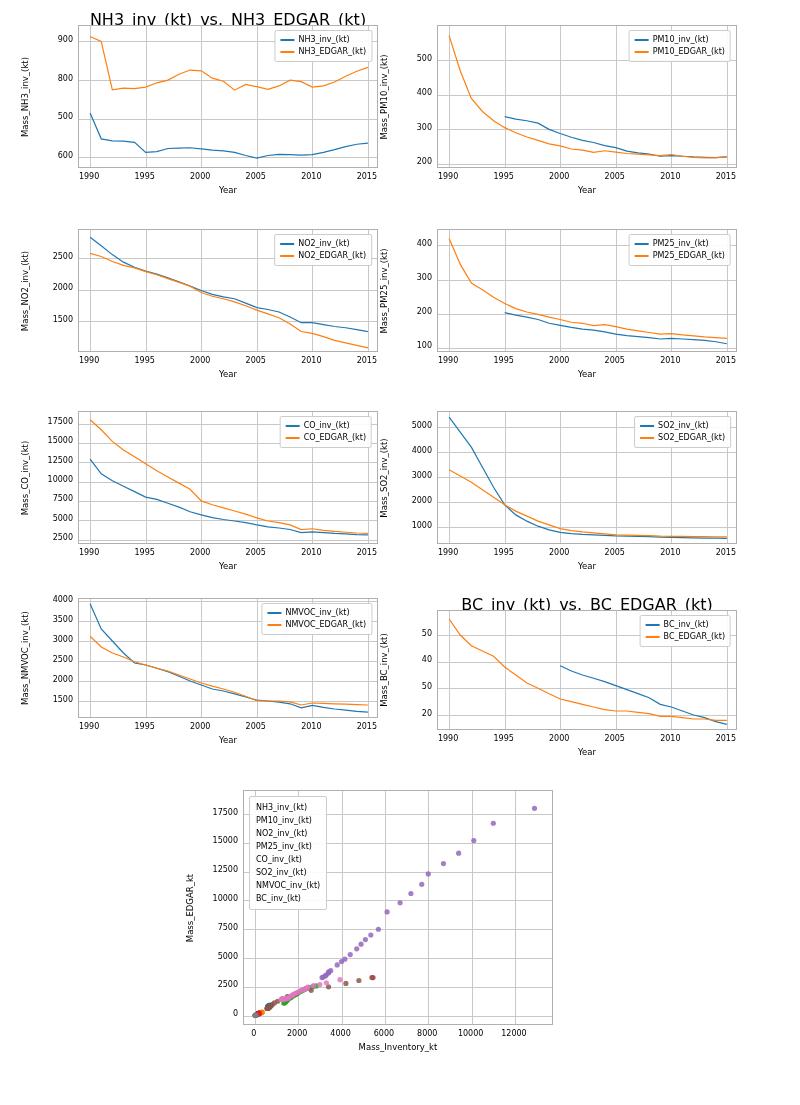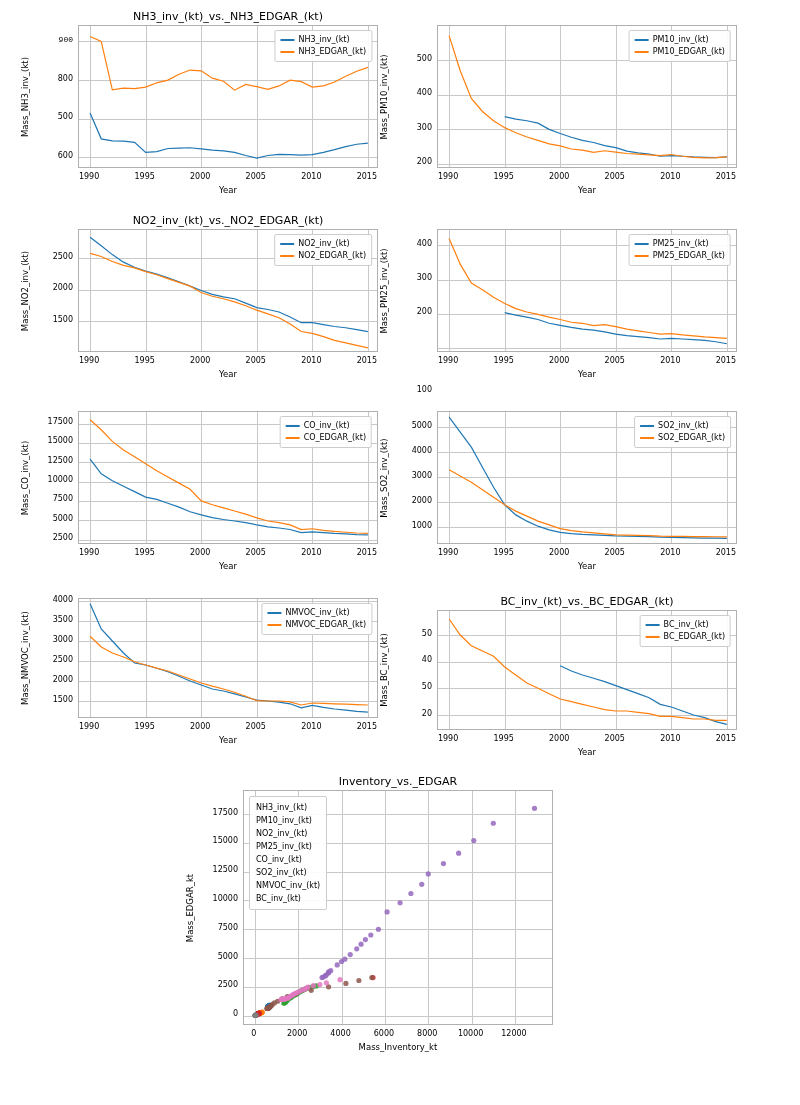--- a/index.html
+++ b/index.html
@@ -1,19 +1,19 @@
 <!DOCTYPE html>
 <html><head>
 <meta charset="utf-8">
 <style>
   html,body{margin:0;padding:0;background:#ffffff;}
   body{width:800px;height:1105px;font-family:"DejaVu Sans", sans-serif;color:#000;}
   .page{position:relative;width:800px;height:1105px;}
   .panel{position:absolute;}
-  .title{font-size:11px;text-align:center;color:#000;margin:0 0 2px 0;white-space:nowrap;}
+  .title{font-size:16px;text-align:center;color:#000;margin:0 0 2px 0;white-space:nowrap;}
   .axes{position:absolute;border:1px solid #b0b0b0;background:#fff;box-sizing:border-box;}
   .grid-line{position:absolute;background:#c8c8c8;}
   .grid-line.h{height:1px;left:0;right:0;}
   .grid-line.v{width:1px;top:0;bottom:0;}
   .ylabel{position:absolute;font-size:8.5px;transform-origin:0 0;transform:rotate(-90deg);white-space:nowrap;color:#000;}
   .xlabel{position:absolute;font-size:8.5px;white-space:nowrap;color:#000;text-align:center;}
   .ytick{position:absolute;font-size:8px;color:#000;text-align:right;white-space:nowrap;}
   .xtick{position:absolute;font-size:8px;color:#000;text-align:center;white-space:nowrap;}
   .legend{position:absolute;border:1px solid #cccccc;background:rgba(255,255,255,0.9);
           border-radius:2px;padding:3px 5px;font-size:8px;line-height:12px;}
@@ -42,21 +42,21 @@
         <div class="grid-line v" style="left: 233px; background: rgb(200, 200, 200);"></div>
         <div class="grid-line v" style="left: 289px; background: rgb(200, 200, 200);"></div>
         <svg width="300" height="143">
           <path d="M11.11 86.96 L22.22 112.85 L33.33 114.79 L44.44 115.17 L55.56 116.33 L66.67 126.38 L77.78 125.61 L88.89 122.52 L100.00 122.13 L111.11 121.74 L122.22 122.90 L133.33 124.06 L144.44 124.84 L155.56 126.38 L166.67 129.47 L177.78 132.18 L188.89 129.47 L200.00 128.31 L211.11 128.70 L222.22 129.09 L233.33 128.70 L244.44 126.38 L255.56 123.68 L266.67 120.58 L277.78 118.26 L288.89 117.11" fill="none" stroke="#1f77b4" stroke-width="1.2"></path>
           <path d="M11.11 10.44 L22.22 15.46 L33.33 63.77 L44.44 62.22 L55.56 62.61 L66.67 61.06 L77.78 56.81 L88.89 54.11 L100.00 48.31 L111.11 44.06 L122.22 44.83 L133.33 52.18 L144.44 55.27 L155.56 64.16 L166.67 58.36 L177.78 60.68 L188.89 63.38 L200.00 59.91 L211.11 54.11 L222.22 55.65 L233.33 61.06 L244.44 59.91 L255.56 56.04 L266.67 50.24 L277.78 45.22 L288.89 41.35" fill="none" stroke="#ff7f0e" stroke-width="1.2"></path>
         </svg>
       </div>
       <div class="ytick" style="left: 30px; width: 43px; top: 150.905px;">600</div>
       <div class="ytick" style="left: 30px; width: 43px; top: 112.257px;">500</div>
       <div class="ytick" style="left: 30px; width: 43px; top: 73.6081px;">800</div>
-      <div class="ytick" style="left: 30px; width: 43px; top: 34.9595px; font-family: Liberation Mono, monospace;">900</div>
+      <div class="ytick" style="left: 30px; width: 43px; top: 34.9595px;">900</div>
       <div class="xtick" style="left: 67.1111px; width: 44px; top: 172px;">1990</div>
       <div class="xtick" style="left: 122.667px; width: 44px; top: 172px;">1995</div>
       <div class="xtick" style="left: 178.222px; width: 44px; top: 172px;">2000</div>
       <div class="xtick" style="left: 233.778px; width: 44px; top: 172px;">2005</div>
       <div class="xtick" style="left: 289.333px; width: 44px; top: 172px;">2010</div>
       <div class="xtick" style="left: 344.889px; width: 44px; top: 172px;">2015</div>
       <div class="xlabel" style="left: 78px; width: 300px; top: 185px;">Year</div>
       <div class="ylabel" style="left: 20px; top: 96.5px; transform: rotate(-90deg) translate(-50%, 0px);">Mass_NH3_inv_(kt)</div>
       <div class="legend" style="left: 372px; top: 30px; transform: translateX(-100%);">
         <div class="row">
@@ -103,21 +103,20 @@
           <span class="swatch" style="background: rgb(31, 119, 180);"></span>
           <span>PM10_inv_(kt)</span>
         </div>
         <div class="row">
           <span class="swatch" style="background: rgb(255, 127, 14);"></span>
           <span>PM10_EDGAR_(kt)</span>
         </div>
       </div>
     </div>
     <div class="panel" style="left: 0px; top: 0px; width: 800px; height: 1105px; pointer-events: none;">
-      <div class="title" style="position: absolute; left: 78px; width: 300px; top: 214px;">NO2_inv_(kt)_vs._NO2_EDGAR_(kt)</div>
       <div class="axes" style="left: 78px; top: 229px; width: 300px; height: 123px; pointer-events: none;">
         <div class="grid-line h" style="top: 91px; background: rgb(200, 200, 200);"></div>
         <div class="grid-line h" style="top: 60px; background: rgb(200, 200, 200);"></div>
         <div class="grid-line h" style="top: 28px; background: rgb(200, 200, 200);"></div>
         <div class="grid-line v" style="left: 11px; background: rgb(200, 200, 200);"></div>
         <div class="grid-line v" style="left: 67px; background: rgb(200, 200, 200);"></div>
         <div class="grid-line v" style="left: 122px; background: rgb(200, 200, 200);"></div>
         <div class="grid-line v" style="left: 178px; background: rgb(200, 200, 200);"></div>
         <div class="grid-line v" style="left: 233px; background: rgb(200, 200, 200);"></div>
         <div class="grid-line v" style="left: 289px; background: rgb(200, 200, 200);"></div>
@@ -158,21 +157,21 @@
         <div class="grid-line v" style="left: 67px; background: rgb(200, 200, 200);"></div>
         <div class="grid-line v" style="left: 122px; background: rgb(200, 200, 200);"></div>
         <div class="grid-line v" style="left: 178px; background: rgb(200, 200, 200);"></div>
         <div class="grid-line v" style="left: 233px; background: rgb(200, 200, 200);"></div>
         <div class="grid-line v" style="left: 289px; background: rgb(200, 200, 200);"></div>
         <svg width="300" height="123">
           <path d="M66.67 82.68 L77.78 85.07 L88.89 87.13 L100.00 89.52 L111.11 93.28 L122.22 95.33 L133.33 97.38 L144.44 99.08 L155.56 100.11 L166.67 101.82 L177.78 104.21 L188.89 105.58 L200.00 106.60 L211.11 107.63 L222.22 108.99 L233.33 108.31 L244.44 108.99 L255.56 109.67 L266.67 110.36 L277.78 111.72 L288.89 113.78" fill="none" stroke="#1f77b4" stroke-width="1.2"></path>
           <path d="M11.11 8.54 L22.22 34.17 L33.33 52.96 L44.44 59.79 L55.56 67.31 L66.67 73.46 L77.78 78.58 L88.89 82.00 L100.00 84.39 L111.11 87.13 L122.22 89.52 L133.33 92.25 L144.44 93.28 L155.56 95.67 L166.67 94.64 L177.78 96.69 L188.89 99.08 L200.00 100.79 L211.11 102.50 L222.22 104.21 L233.33 103.53 L244.44 104.89 L255.56 105.92 L266.67 106.94 L277.78 107.63 L288.89 108.31" fill="none" stroke="#ff7f0e" stroke-width="1.2"></path>
         </svg>
       </div>
-      <div class="ytick" style="left: 389px; width: 43px; top: 341.375px; margin-top: 44px;">100</div>
+      <div class="ytick" style="left: 389px; width: 43px; top: 341.375px;">100</div>
       <div class="ytick" style="left: 389px; width: 43px; top: 307.208px;">200</div>
       <div class="ytick" style="left: 389px; width: 43px; top: 273.042px;">300</div>
       <div class="ytick" style="left: 389px; width: 43px; top: 238.875px;">400</div>
       <div class="xtick" style="left: 426.111px; width: 44px; top: 356px;">1990</div>
       <div class="xtick" style="left: 481.667px; width: 44px; top: 356px;">1995</div>
       <div class="xtick" style="left: 537.222px; width: 44px; top: 356px;">2000</div>
       <div class="xtick" style="left: 592.778px; width: 44px; top: 356px;">2005</div>
       <div class="xtick" style="left: 648.333px; width: 44px; top: 356px;">2010</div>
       <div class="xtick" style="left: 703.889px; width: 44px; top: 356px;">2015</div>
       <div class="xlabel" style="left: 437px; width: 300px; top: 369px;">Year</div>
@@ -355,21 +354,20 @@
           <span class="swatch" style="background: rgb(31, 119, 180);"></span>
           <span>BC_inv_(kt)</span>
         </div>
         <div class="row">
           <span class="swatch" style="background: rgb(255, 127, 14);"></span>
           <span>BC_EDGAR_(kt)</span>
         </div>
       </div>
     </div>
     <div class="panel" style="left: 0px; top: 0px; width: 800px; height: 1105px; pointer-events: none;">
-      <div class="title" style="position: absolute; left: 243px; width: 310px; top: 775px;">Inventory_vs._EDGAR</div>
       <div class="axes" style="left: 243px; top: 790px; width: 310px; height: 235px; pointer-events: none;">
         <div class="grid-line h" style="top: 225px; background: rgb(200, 200, 200);"></div>
         <div class="grid-line h" style="top: 196px; background: rgb(200, 200, 200);"></div>
         <div class="grid-line h" style="top: 167px; background: rgb(200, 200, 200);"></div>
         <div class="grid-line h" style="top: 138px; background: rgb(200, 200, 200);"></div>
         <div class="grid-line h" style="top: 109px; background: rgb(200, 200, 200);"></div>
         <div class="grid-line h" style="top: 81px; background: rgb(200, 200, 200);"></div>
         <div class="grid-line h" style="top: 52px; background: rgb(200, 200, 200);"></div>
         <div class="grid-line h" style="top: 23px; background: rgb(200, 200, 200);"></div>
         <div class="grid-line v" style="left: 11px; background: rgb(200, 200, 200);"></div>

